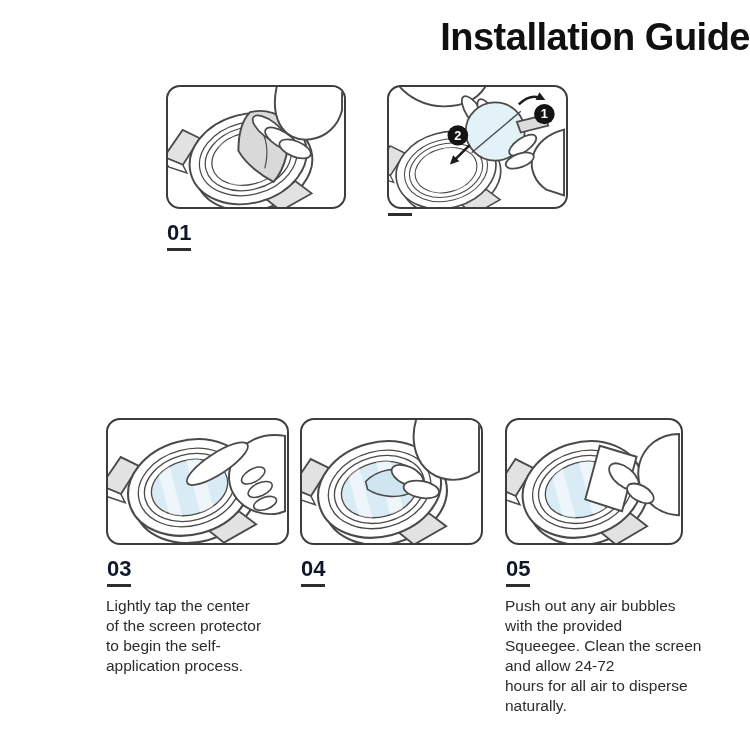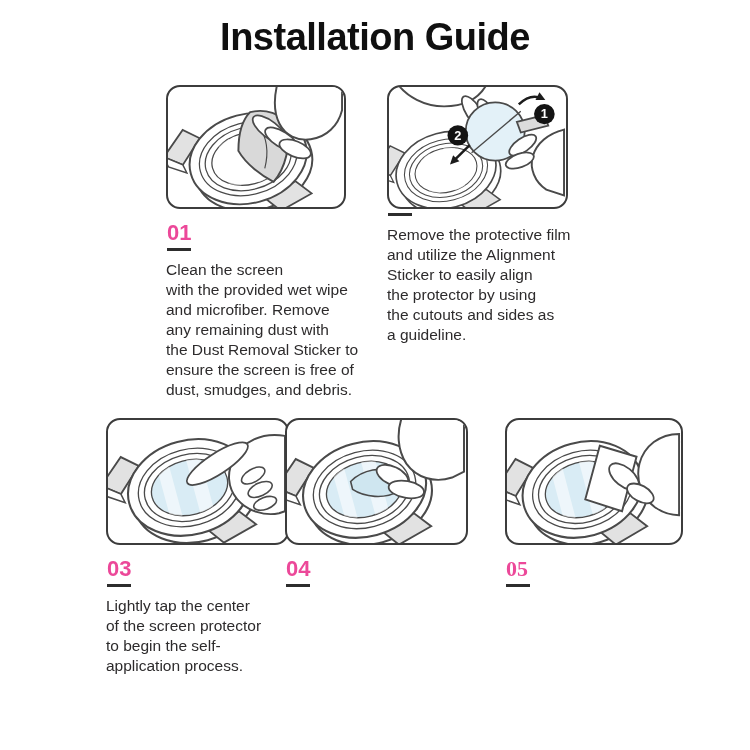--- a/index.html
+++ b/index.html
@@ -1,41 +1,41 @@
 <!DOCTYPE html>
 <html><head>
 <meta charset="utf-8">
 <style>
   html,body{margin:0;padding:0;background:#ffffff;}
   .canvas{
     position:relative;width:750px;height:750px;background:#ffffff;
     font-family:"Liberation Sans",sans-serif;overflow:hidden;
   }
   .title{
-    position:absolute;top:16px;left:0;width:100%;text-align:center;
+    position:absolute;top:16px;left:0;width:100%;text-align:right;
     font-size:38px;font-weight:700;color:#101010;letter-spacing:-0.5px;
   }
   .step{position:absolute;}
   .panel{
     border:2px solid #3c3c3c;border-radius:14px;background:#ffffff;
     overflow:hidden;box-sizing:border-box;
   }
   .panel svg{display:block;width:100%;height:100%;}
-  .num{font-size:22px;font-weight:700;color:#ec4899;margin:13px 0 0 1px;line-height:1;}
+  .num{font-size:22px;font-weight:700;color:#0f172a;margin:13px 0 0 1px;line-height:1;}
   .rule{width:24px;height:3px;background:#2d2d2d;margin:4px 0 0 1px;}
   .desc{
     margin-top:9px;font-size:15.5px;line-height:20px;color:#2d2b2c;
     white-space:pre-line;width:228px;
   }
   .badge-txt{font-size:13px;font-weight:700;fill:#ffffff;text-anchor:middle;}
   .p1{left:166px;top:85px;} .p1 .panel{width:180px;height:124px;}
   .p2{left:387px;top:85px;} .p2 .panel{width:181px;height:124px;}
   .p3{left:60px;top:418px;margin-left:46px;} .p3 .panel{width:183px;height:127px;}
-  .p4{left:285px;top:418px;} .p4 .panel{width:183px;height:127px;}
-  .p5{left:505px;top:418px;font-family:Liberation Serif, serif;} .p5 .panel{width:178px;height:127px;}
+  .p4{left:300px;top:418px;} .p4 .panel{width:183px;height:127px;}
+  .p5{left:505px;top:418px;} .p5 .panel{width:178px;height:127px;}
 </style>
 </head>
 <body>
 
 <div class="canvas">
 
   <svg width="0" height="0" style="position:absolute" aria-hidden="true">
     <defs>
       <clipPath id="screen-clip">
           <ellipse cx="0" cy="0" rx="41" ry="29"></ellipse>
@@ -68,27 +68,20 @@
         <g>
           <path d="M112,-4 C108,12 108,26 114,38 C120,50 132,56 146,54 C162,52 174,40 178,24 L178,-4 Z" fill="#ffffff" stroke="#4a4a4a" stroke-width="2"></path>
           <ellipse cx="104" cy="44" rx="21" ry="8.5" transform="rotate(38 104 44)" fill="#ffffff" stroke="#4a4a4a" stroke-width="1.8"></ellipse>
           <ellipse cx="116" cy="54" rx="19" ry="8" transform="rotate(32 116 54)" fill="#ffffff" stroke="#4a4a4a" stroke-width="1.8"></ellipse>
           <ellipse cx="130" cy="64" rx="17" ry="8" transform="rotate(22 130 64)" fill="#ffffff" stroke="#4a4a4a" stroke-width="1.8"></ellipse>
         </g>
       </svg>
     </div>
     <div class="num">01</div>
     <div class="rule"></div>
-    <div class="desc">Clean the screen
-with the provided wet wipe
-and microfiber. Remove
-any remaining dust with
-the Dust Removal Sticker to
-ensure the screen is free of
-dust, smudges, and debris.</div>
   </div>
 
   <div class="step p2">
     <div class="panel">
       <svg viewBox="0 0 180 124" preserveAspectRatio="none">
         <use href="#watch-def" transform="translate(58,86) rotate(-15) scale(0.78)"></use>
         <g>
           <path d="M8,-4 C18,10 36,20 56,20 C76,20 92,12 100,-4 Z" fill="#ffffff" stroke="#4a4a4a" stroke-width="2"></path>
           <ellipse cx="86" cy="26" rx="19" ry="7.5" transform="rotate(58 86 26)" fill="#ffffff" stroke="#4a4a4a" stroke-width="1.8"></ellipse>
           <ellipse cx="100" cy="28" rx="17" ry="7" transform="rotate(62 100 28)" fill="#ffffff" stroke="#4a4a4a" stroke-width="1.8"></ellipse>
@@ -113,26 +106,20 @@
           <circle cx="158" cy="28" r="10.5" fill="#141414"></circle>
           <text x="158" y="32.5" class="badge-txt">1</text>
         </g>
         <g>
           <circle cx="70" cy="50" r="10.5" fill="#141414"></circle>
           <text x="70" y="54.5" class="badge-txt">2</text>
         </g>
       </svg>
     </div>
     <div class="rule"></div>
-    <div class="desc">Remove the protective film
-and utilize the Alignment
-Sticker to easily align
-the protector by using
-the cutouts and sides as
-a guideline.</div>
   </div>
 
   <div class="step p3">
     <div class="panel">
       <svg viewBox="0 0 180 124" preserveAspectRatio="none" style="--screen-fill:#d9ecf5">
         <use href="#watch-def" transform="translate(82,68) rotate(-15) scale(0.95)"></use>
         <g>
           <path d="M178,16 C154,12 136,22 127,38 C119,52 120,68 130,80 C140,92 158,97 172,94 L178,92 Z" fill="#ffffff" stroke="#4a4a4a" stroke-width="2"></path>
           <ellipse cx="146" cy="56" rx="13" ry="6.5" transform="rotate(-30 146 56)" fill="#ffffff" stroke="#4a4a4a" stroke-width="1.6"></ellipse>
           <ellipse cx="153" cy="70" rx="13" ry="6.5" transform="rotate(-25 153 70)" fill="#ffffff" stroke="#4a4a4a" stroke-width="1.6"></ellipse>
@@ -172,15 +159,21 @@
         <path d="M96,26 L134,37 L119,92 L81,80 Z" fill="#ffffff" stroke="#4a4a4a" stroke-width="2"></path>
         <g>
           <path d="M178,14 C158,14 142,26 137,44 C133,60 139,78 153,88 C162,94 172,96 178,96 Z" fill="#ffffff" stroke="#4a4a4a" stroke-width="2"></path>
           <ellipse cx="121" cy="57" rx="18" ry="9.5" transform="rotate(38 121 57)" fill="#ffffff" stroke="#4a4a4a" stroke-width="1.8"></ellipse>
           <ellipse cx="138" cy="74" rx="15" ry="8" transform="rotate(28 138 74)" fill="#ffffff" stroke="#4a4a4a" stroke-width="1.8"></ellipse>
         </g>
       </svg>
     </div>
     <div class="num">05</div>
     <div class="rule"></div>
+    <div class="desc">Push out any air bubbles
+with the provided
+Squeegee. Clean the screen
+and allow 24-72
+hours for all air to disperse
+naturally.</div>
   </div>
 
 </div>
 
 </body></html>

